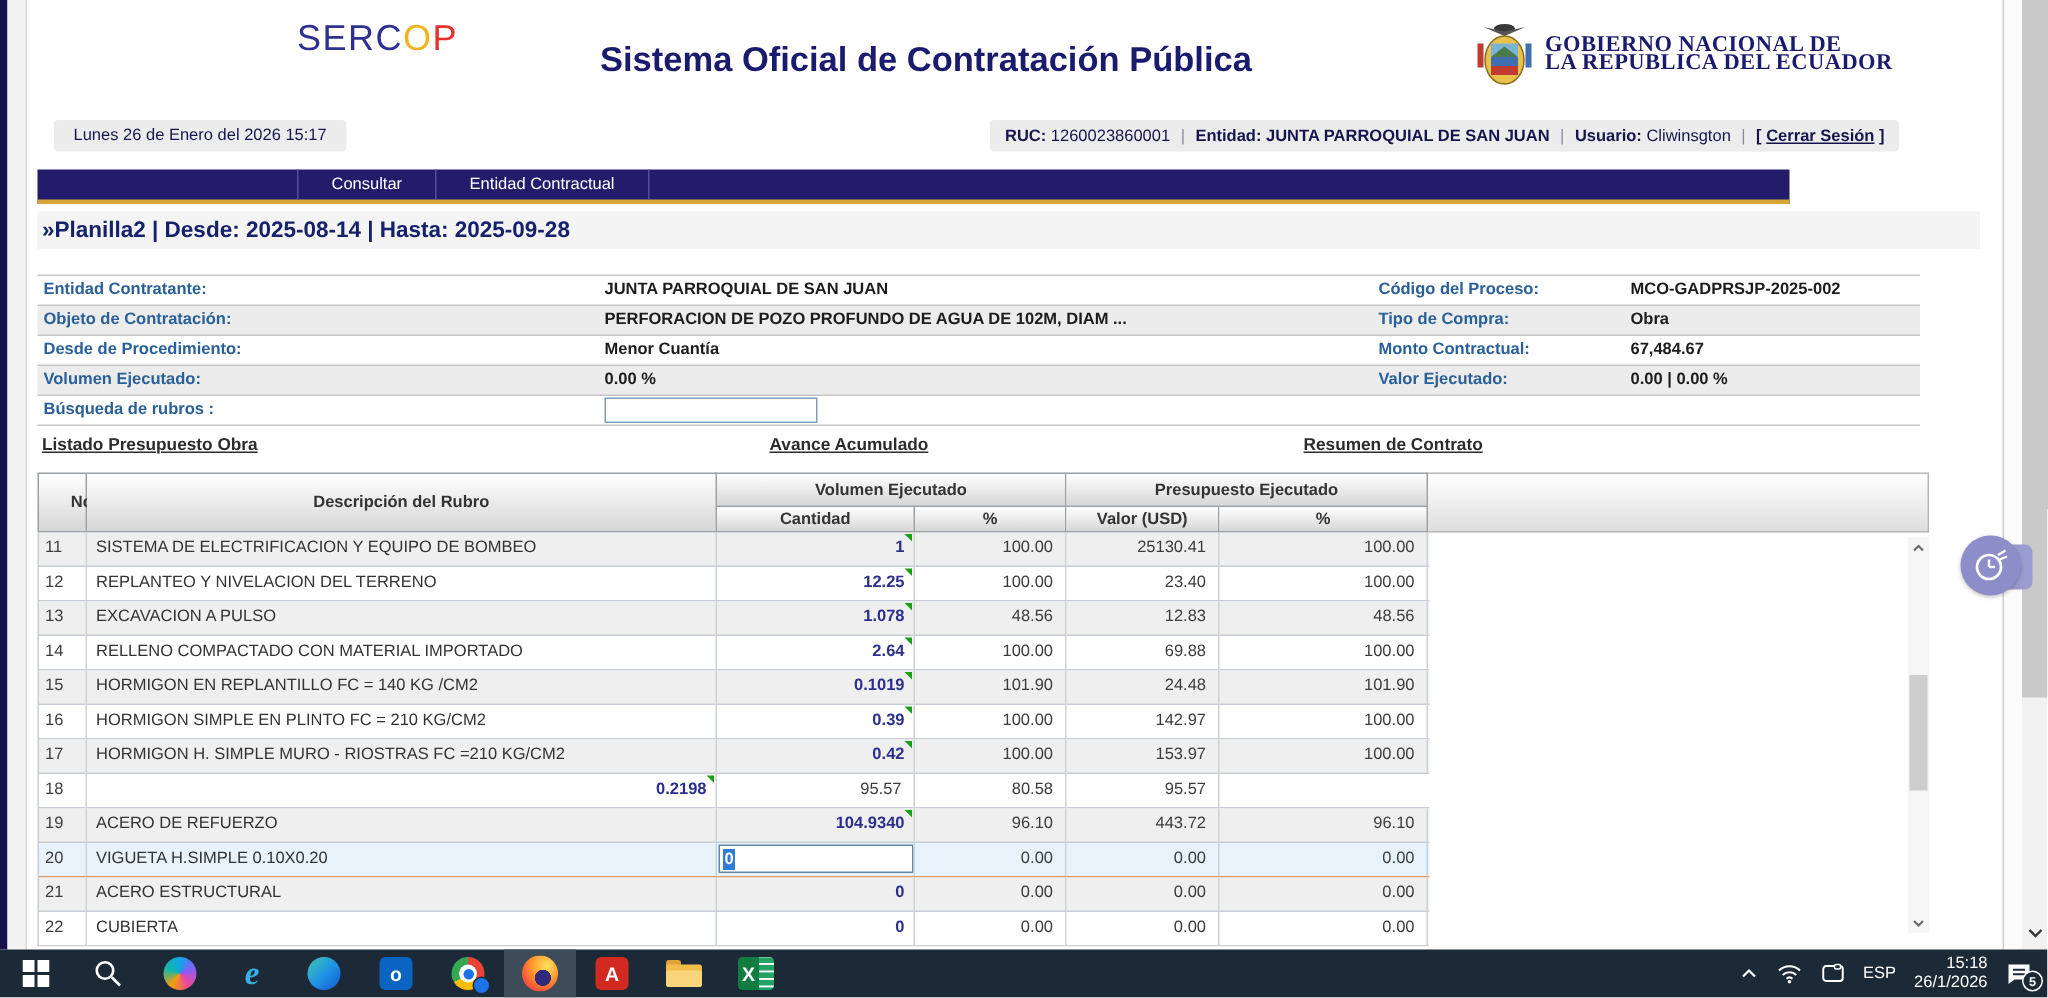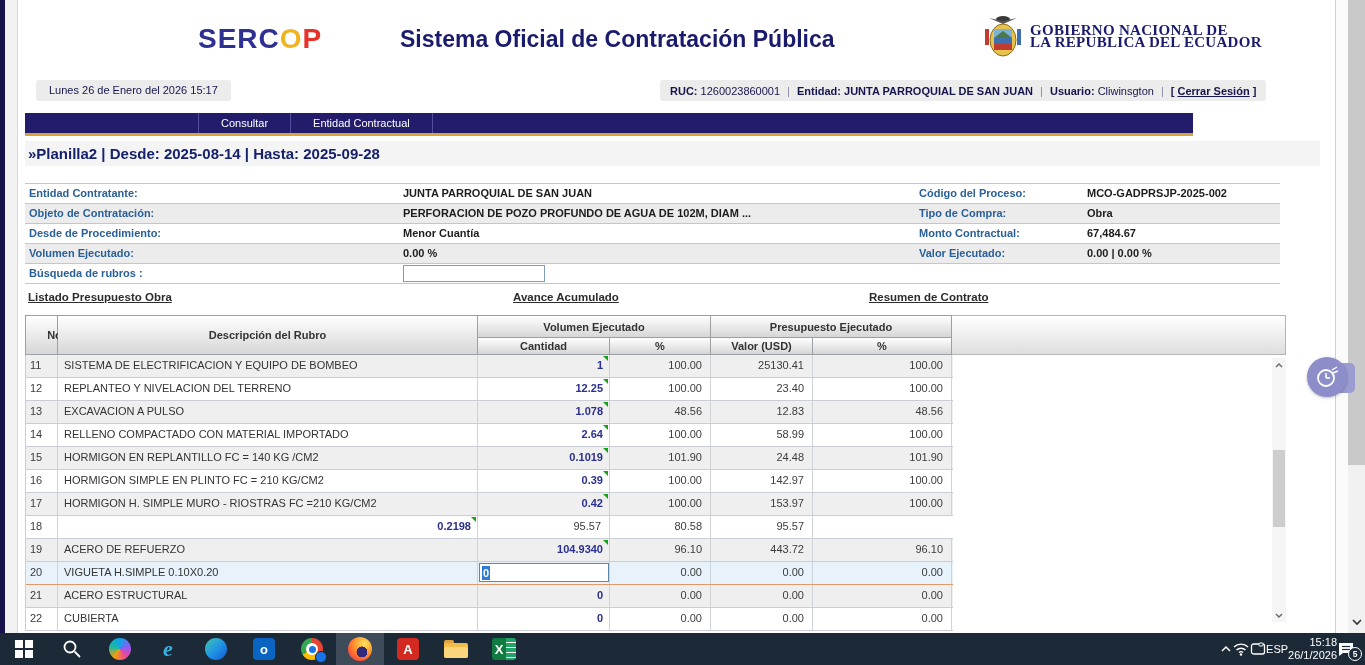--- a/index.html
+++ b/index.html
@@ -6,21 +6,21 @@
   body{width:1365px;height:665px;overflow:hidden;font-family:"Liberation Sans",sans-serif;position:relative;}
   .abs{position:absolute;}
   
   .left-edge{left:0;top:0;width:5px;height:633px;background:#17134a;}
   .left-gutter{left:5px;top:0;width:12px;height:633px;background:#f2f2f2;border-right:1px solid #d9d9d9;}
   .right-gutter{left:1335px;top:0;width:13px;height:633px;background:#fbfbfb;border-left:1px solid #cfcfcf;}
   .outer-scroll{left:1348px;top:0;width:17px;height:633px;background:#f1f1f1;}
   .outer-thumb{left:0;top:0;width:17px;height:465px;background:#c9c9c9;}
   .outer-down{left:0;top:610px;width:17px;height:23px;display:flex;align-items:center;justify-content:center;}
   
-  .sercop-logo{left:198px;top:23px;font-size:28px;font-weight:bold;letter-spacing:1px;}
+  .sercop-logo{left:198px;top:12px;font-size:24px;font-weight:normal;letter-spacing:1px;}
   .sercop-logo .b{color:#2e3192;} .sercop-logo .y{color:#f0b41e;} .sercop-logo .r{color:#e63229;}
   .main-title{left:400px;top:26px;font-size:23px;font-weight:bold;color:#1b1b6e;}
   .gov-block{left:983px;top:13px;display:flex;align-items:center;gap:7px;}
   .gov-text{font-family:"Liberation Serif",serif;font-size:15px;font-weight:bold;color:#1b1b6e;line-height:12px;letter-spacing:.3px;}
   
   .date-badge{left:36px;top:80px;height:21px;line-height:21px;background:#ececec;border-radius:3px;padding:0 13px;font-size:11px;color:#15154d;}
   .session-badge{left:660px;top:80px;height:21px;background:#ececec;border-radius:3px;padding:0 10px;font-size:11px;color:#15154d;display:flex;align-items:center;gap:7px;white-space:nowrap;}
   .session-badge b{font-weight:bold;}
   .session-sep{color:#8a8aa5;}
   .logout-link{font-weight:bold;text-decoration:underline;color:#15154d;cursor:pointer;}
@@ -84,21 +84,21 @@
   .ico-chrome .badge{position:absolute;right:-4px;bottom:-3px;width:12px;height:12px;border-radius:50%;background:#1a73e8;border:1.5px solid #1c2a38;box-sizing:border-box;}
   .ico-firefox{width:24px;height:24px;border-radius:50%;background:radial-gradient(circle at 58% 62%,#2f2a7a 0 26%,rgba(0,0,0,0) 27%),radial-gradient(circle at 68% 28%,#ffe45e 0%,#ff9a2e 40%,#ff5a36 70%,#d9306b 100%);}
   .ico-acrobat{width:22px;height:22px;border-radius:4px;background:#d22a20;color:#fff;font-weight:bold;font-size:13px;display:flex;align-items:center;justify-content:center;}
   .ico-folder{position:relative;width:24px;height:18px;}
   .ico-folder .back{position:absolute;left:0;top:0;width:10px;height:5px;background:#e2a23a;border-radius:2px 2px 0 0;}
   .ico-folder .body{position:absolute;left:0;top:3px;width:24px;height:15px;background:#f3bd4a;border-radius:2px;}
   .ico-folder .front{position:absolute;left:0;top:7px;width:24px;height:11px;background:#fad57c;border-radius:2px;}
   .ico-excel{display:flex;width:24px;height:22px;}
   .ico-excel .xbox{width:14px;height:22px;background:#107c41;border-radius:3px 0 0 3px;color:#fff;font-weight:bold;font-size:13px;display:flex;align-items:center;justify-content:center;}
   .ico-excel .sheet{width:10px;height:22px;background:#21a366;border-radius:0 3px 3px 0;background-image:linear-gradient(#fff 1px,transparent 1px);background-size:100% 5px;background-position:0 4px;}
-  .tb-tray{margin-left:auto;display:flex;align-items:center;padding-right:10px;height:32px;}
+  .tb-tray{margin-left:auto;display:flex;align-items:center;gap:12px;padding-right:10px;height:32px;}
   .tray-item{display:flex;align-items:center;justify-content:center;color:#fff;cursor:pointer;}
   .tray-lang{font-size:11px;color:#fff;}
   .tray-clock{font-size:11px;color:#fff;text-align:right;line-height:13px;}
   .notif{position:relative;}
   .notif-badge{position:absolute;right:-7px;bottom:-4px;width:14px;height:14px;border-radius:50%;background:#1c2a38;border:1.5px solid #fff;color:#fff;font-size:8.5px;font-weight:bold;display:flex;align-items:center;justify-content:center;box-sizing:border-box;}
 </style>
 </head>
 <body>
 
 <div class="abs left-edge"></div>
@@ -224,21 +224,21 @@
       <div class="gcell c-cant"><span class="cantv">1.078</span><span class="marker"></span></div>
       <div class="gcell c-pct">48.56</div>
       <div class="gcell c-val">12.83</div>
       <div class="gcell c-pct2">48.56</div>
     </div>
     <div class="grow">
       <div class="gcell c-no">14</div>
       <div class="gcell c-desc">RELLENO COMPACTADO CON MATERIAL IMPORTADO</div>
       <div class="gcell c-cant"><span class="cantv">2.64</span><span class="marker"></span></div>
       <div class="gcell c-pct">100.00</div>
-      <div class="gcell c-val">58.99</div>
+      <div class="gcell c-val">69.88</div>
       <div class="gcell c-pct2">100.00</div>
     </div>
     <div class="grow shade">
       <div class="gcell c-no">15</div>
       <div class="gcell c-desc">HORMIGON EN REPLANTILLO FC = 140 KG /CM2</div>
       <div class="gcell c-cant"><span class="cantv">0.1019</span><span class="marker"></span></div>
       <div class="gcell c-pct">101.90</div>
       <div class="gcell c-val">24.48</div>
       <div class="gcell c-pct2">101.90</div>
     </div>

